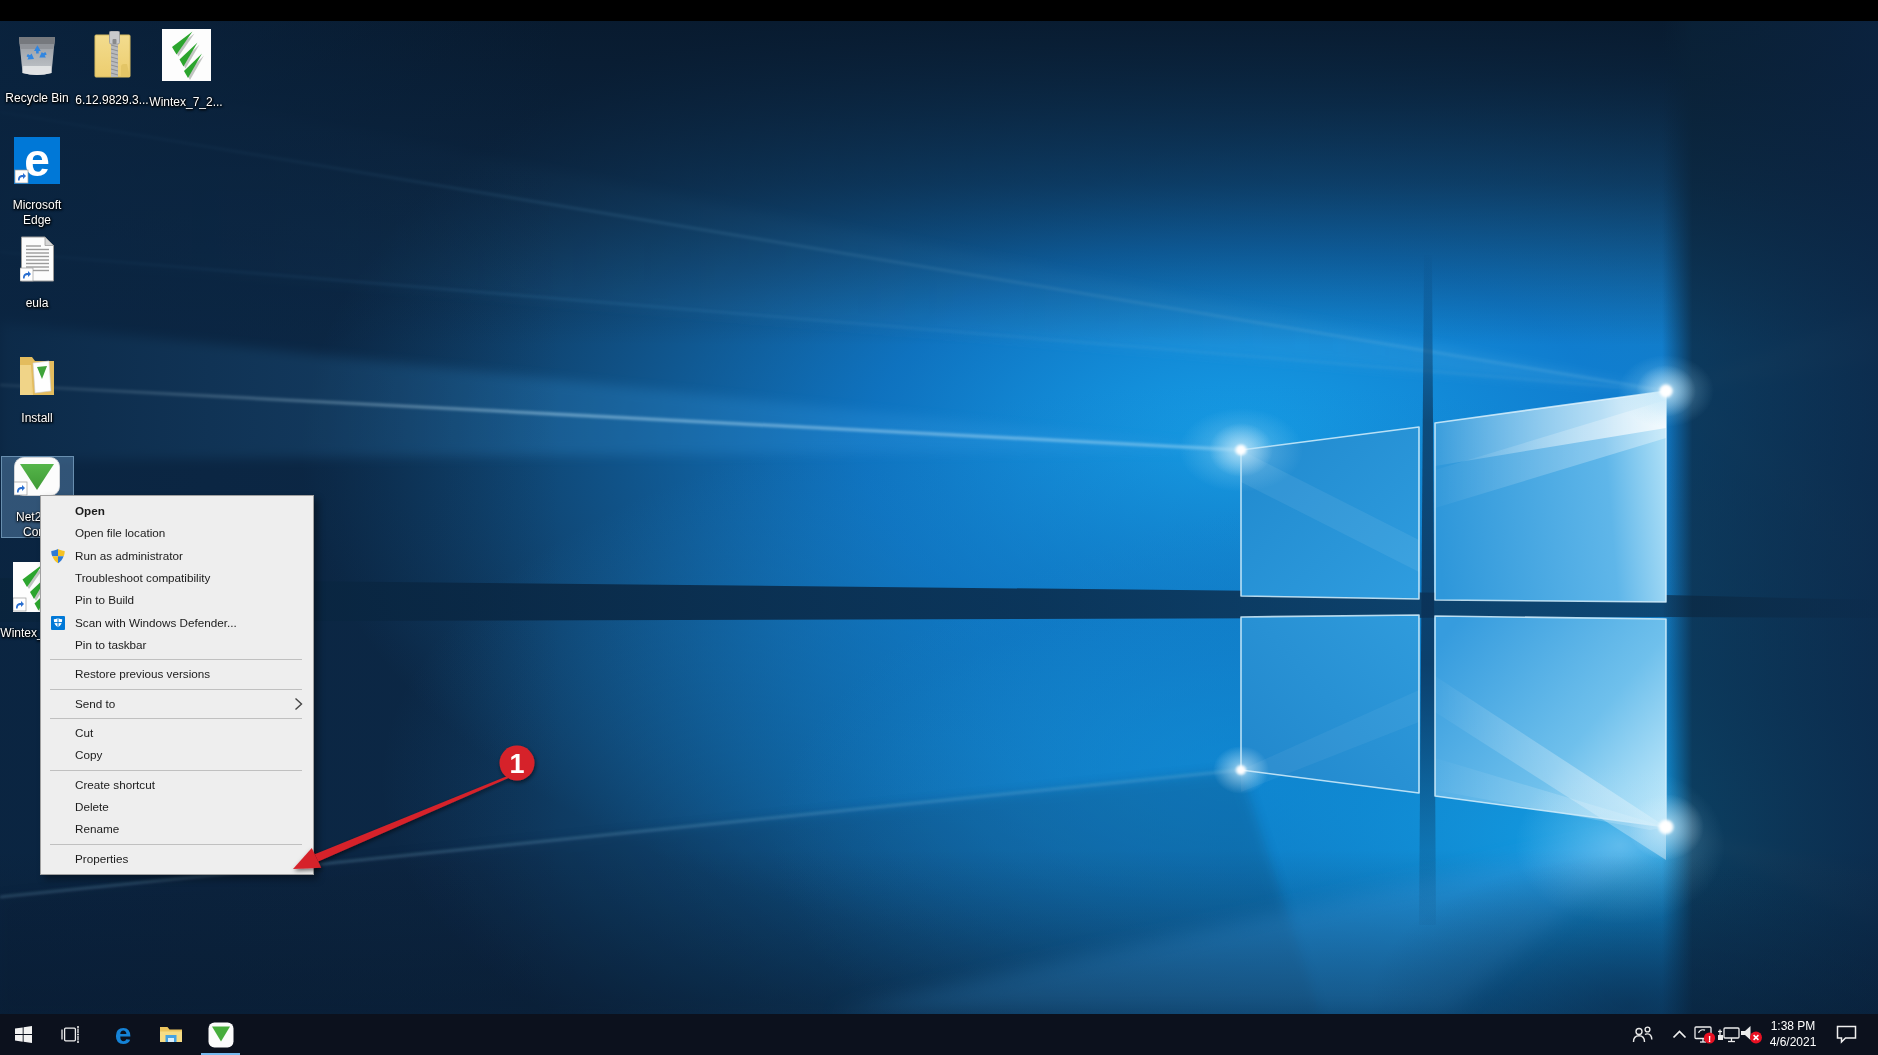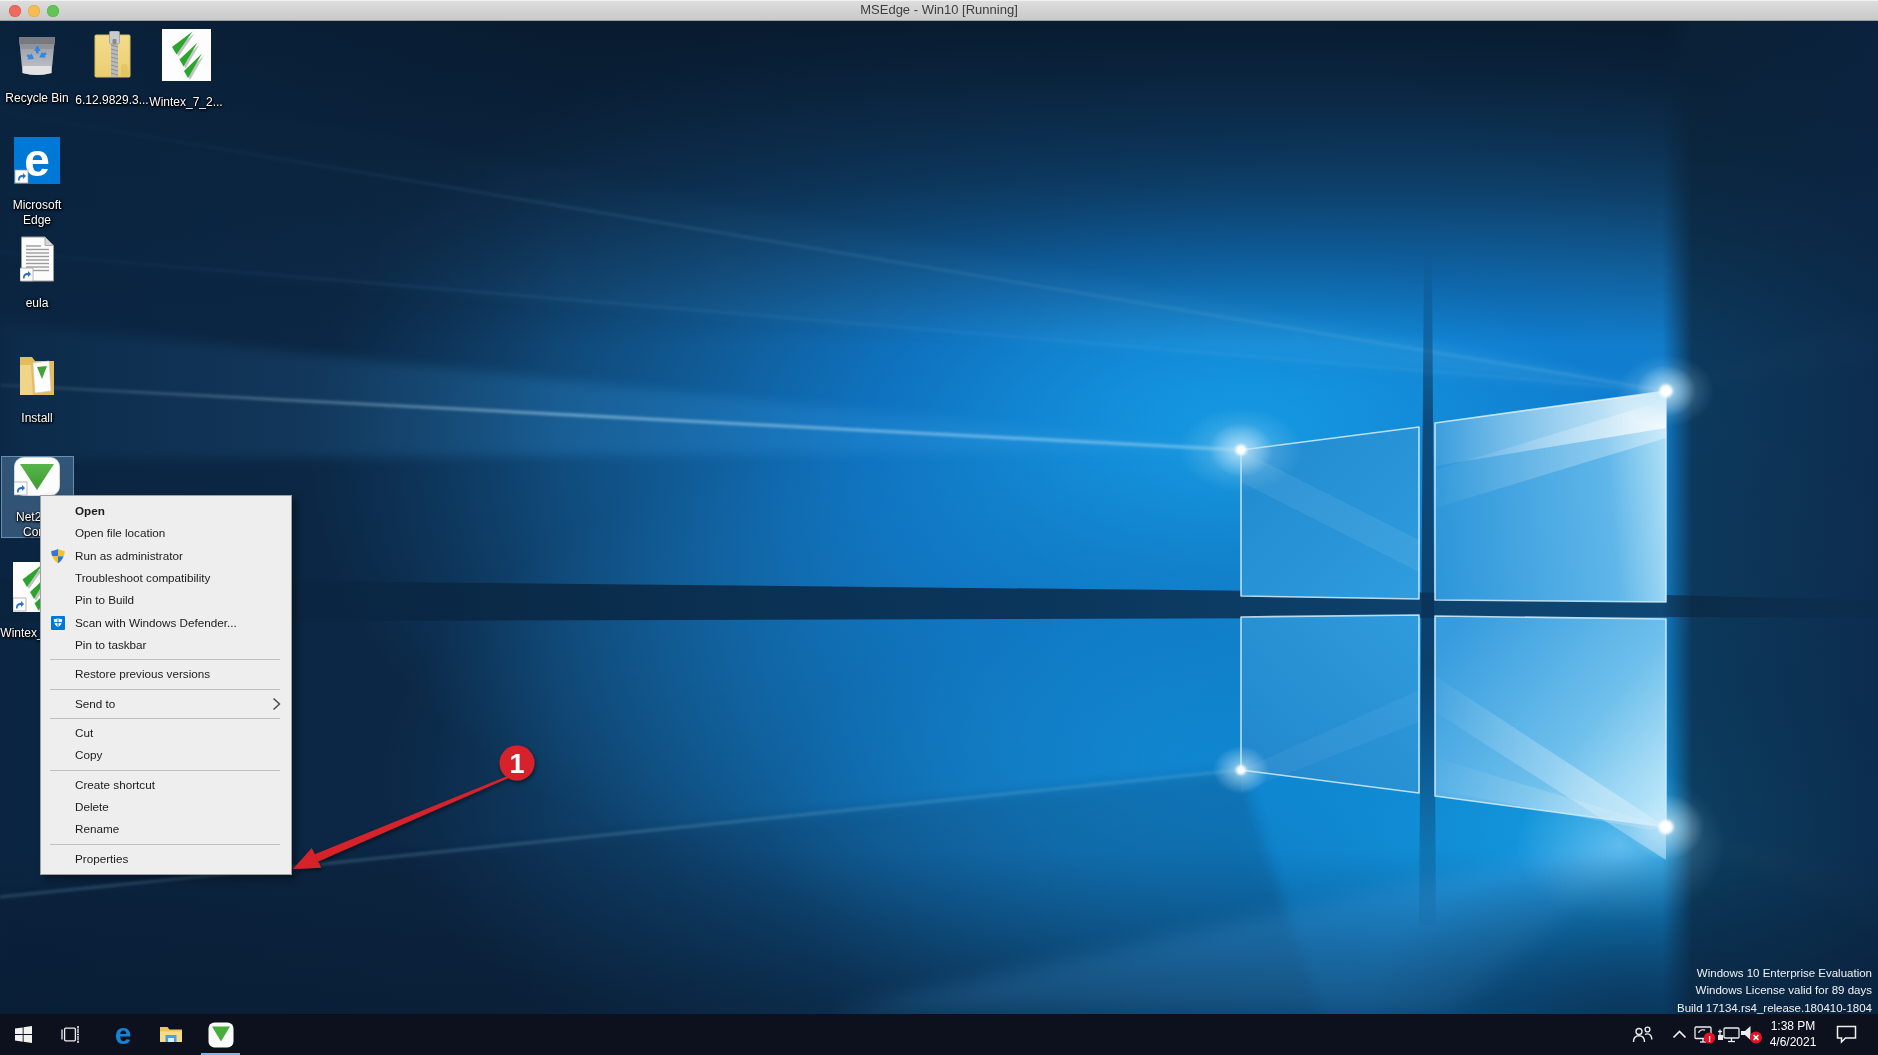--- a/index.html
+++ b/index.html
@@ -7,40 +7,34 @@
 #stage{position:absolute;top:0;left:0;width:1878px;height:1055px;overflow:hidden}
 .titlebar{position:absolute;top:0;left:0;width:1878px;height:21px;background:linear-gradient(#dedede,#c9c9c9);box-shadow:inset 0 1px 0 #f2f2f2;border-bottom:1px solid #9e9e9e}
 .tl{position:absolute;top:5px;width:12px;height:12px;border-radius:50%}
 .title{position:absolute;top:0;width:100%;text-align:center;font-size:13px;line-height:20px;color:#3e3e3e}
 .desktop{position:absolute;top:21px;left:0;width:1878px;height:993px;overflow:hidden}
 #wp{position:absolute;top:0;left:0}
 .icon{position:absolute;width:76px;text-align:center;z-index:2}
 .icon svg{display:block;margin:0 auto}
 .ilabel{margin-top:14px;font-size:12px;line-height:14.5px;color:#fff;text-shadow:0 0 2px #000,0 1px 3px #000,1px 1px 2px #000}
 .sel{position:absolute;left:1px;top:435px;width:73px;height:82px;background:rgba(98,142,184,.45);border:1px solid rgba(150,190,220,.55);z-index:1}
-.menu{position:absolute;left:40px;top:474px;width:252px;background:#eeeeee;border:1px solid #a0a0a0;box-shadow:4px 4px 7px rgba(0,0,0,.4);padding:4px 0;z-index:6}
+.menu{position:absolute;left:40px;top:474px;width:274px;background:#eeeeee;border:1px solid #a0a0a0;box-shadow:4px 4px 7px rgba(0,0,0,.4);padding:4px 0;z-index:6}
 .mi{height:22.35px;line-height:22.35px;padding-left:34px;font-size:11.7px;color:#1b1b1b;white-space:nowrap;position:relative}
 .msep{height:1px;background:#c0c0c0;margin:3px 11px 3px 9px}
 .mic{position:absolute;left:9px;top:3px;width:16px;height:16px}
 .chev{position:absolute;right:10px;top:4px}
 .evaltx{position:absolute;right:6px;top:944px;text-align:right;color:#f2f2f2;font-size:11.5px;line-height:17.4px;z-index:2}
 .taskbar{position:absolute;top:1014px;left:0;width:1878px;height:41px;background:#0c111d;z-index:7}
 .tbi{position:absolute;top:0;height:41px;display:flex;align-items:center;justify-content:center}
 .clock{position:absolute;color:#fff;font-size:12px;text-align:center;line-height:16px;top:4px}
 .anno{position:absolute;top:0;left:0;z-index:9}
 </style>
 </head>
 <body>
 <div id="stage">
-<div class="titlebar">
- <div class="tl" style="left:9px;background:#ee6a5f;box-shadow:inset 0 0 0 .5px #d5544b"></div>
- <div class="tl" style="left:28px;background:#f5bd4f;box-shadow:inset 0 0 0 .5px #dba43c"></div>
- <div class="tl" style="left:47px;background:#61c455;box-shadow:inset 0 0 0 .5px #4daf43"></div>
- <div class="title">MSEdge - Win10 [Running]</div>
-</div>
 <div class="desktop">
 <svg id="wp" width="1878" height="993" viewBox="0 21 1878 993">
 <defs>
 <filter id="bl6" x="-20%" y="-20%" width="140%" height="140%">
             <feGaussianBlur stdDeviation="6"></feGaussianBlur>
           </filter>
 <filter id="bl10" x="-20%" y="-20%" width="140%" height="140%">
             <feGaussianBlur stdDeviation="10"></feGaussianBlur>
           </filter>
 <filter id="bl2" x="-40%" y="-40%" width="180%" height="180%">
@@ -402,21 +396,20 @@
             <stop offset="1" stop-color="#0b3056" stop-opacity="0"></stop>
           </radialGradient>
 </defs>
 <g filter="url(#ash)">
 <polygon points="507.5,775.9 508.5,778.1 318.2,861.5 314.8,854.3" fill="#d6232b"></polygon>
 <polygon points="293,869 311.8,848 321.2,867.8" fill="#d6232b"></polygon>
 <circle cx="517" cy="763" r="17.5" fill="#d6232b"></circle>
 <text x="517" y="772.5" font-size="27" font-weight="bold" fill="#fff" text-anchor="middle" font-family="Liberation Sans">1</text>
 </g>
 </svg>
-<div class="evaltx">Windows 10 Enterprise Evaluation<br>Windows License valid for 89 days<br>Build 17134.rs4_release.180410-1804</div>
 
 </div>
 <div class="taskbar">
 <div class="tbi" style="left:14px;width:18px">
         <svg width="17" height="17" viewBox="0 0 17 17">
           <path fill="#f2f2f2" d="M0,2.5 L7.7,1.4 L7.7,8.1 L0,8.1 Z M8.6,1.25 L17,0 L17,8.1 L8.6,8.1 Z M0,9 L7.7,9 L7.7,15.7 L0,14.6 Z M8.6,9 L17,9 L17,17 L8.6,15.85 Z"></path>
         </svg>
       </div>
 <div class="tbi" style="left:61px;width:20px">
         <svg width="20" height="17" viewBox="0 0 20 17">

